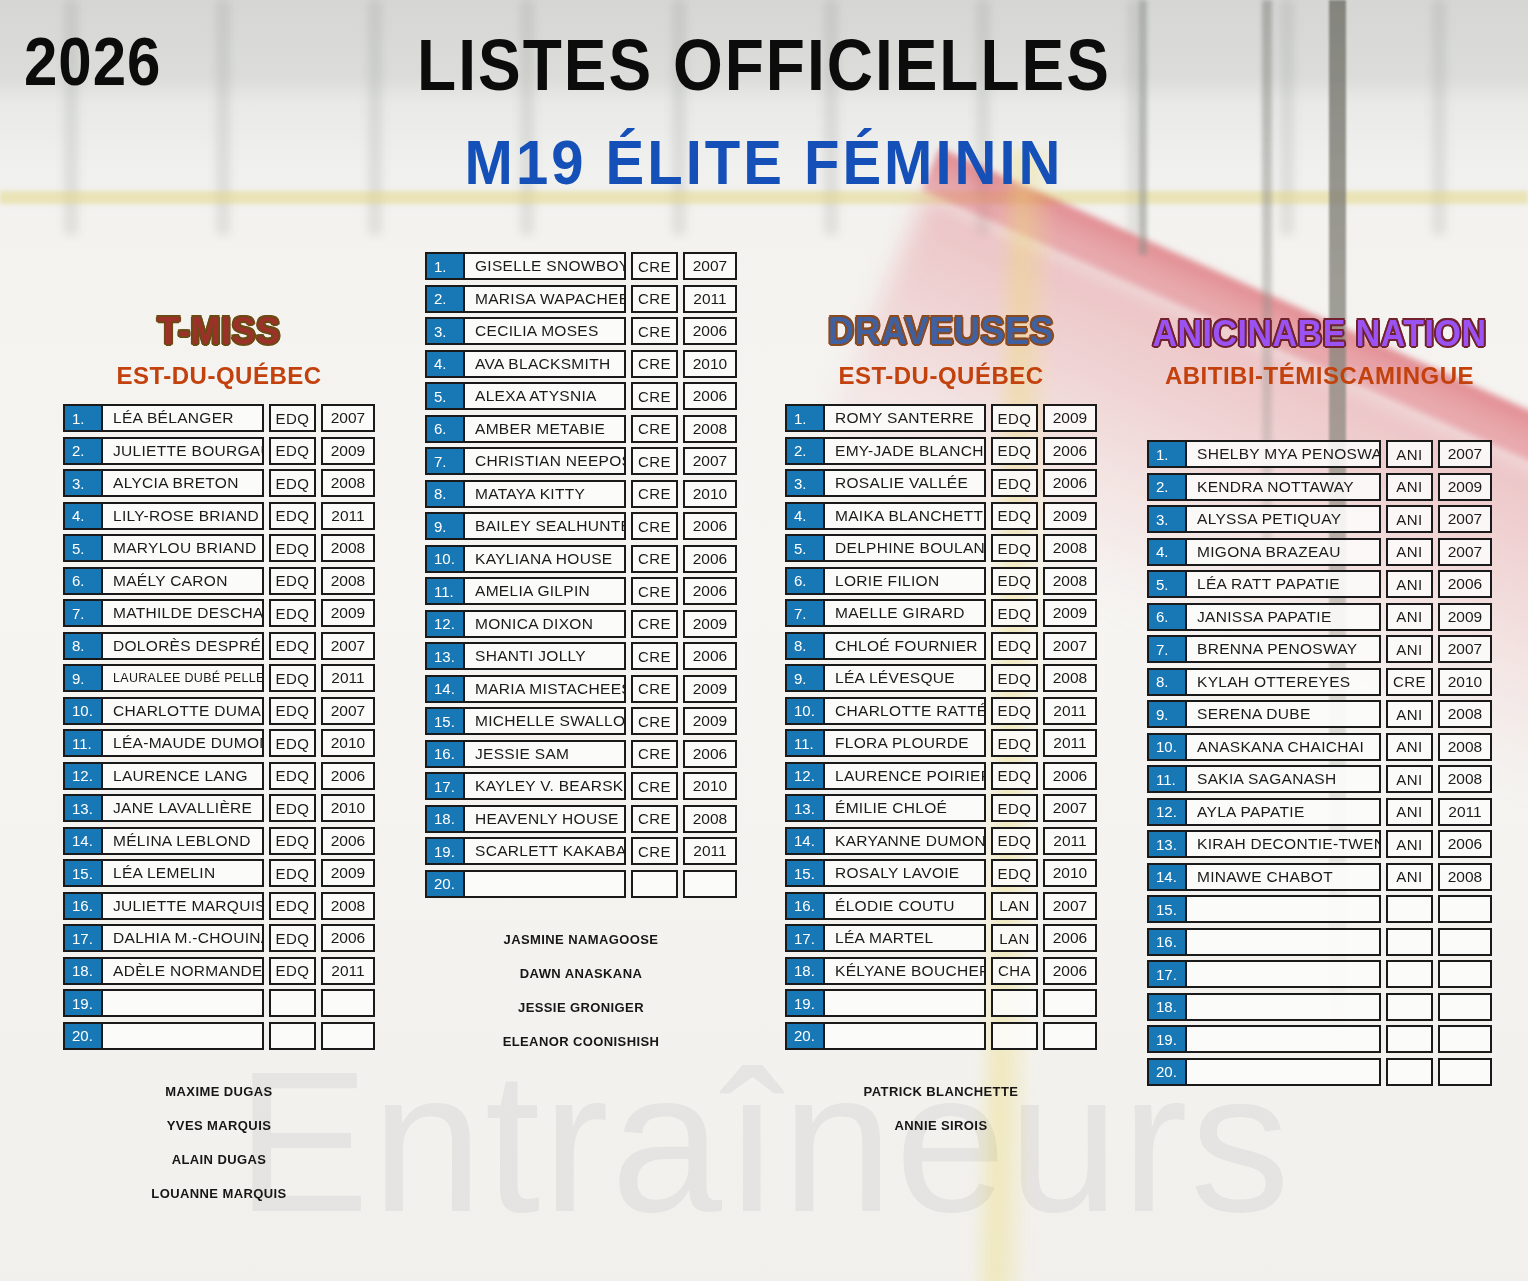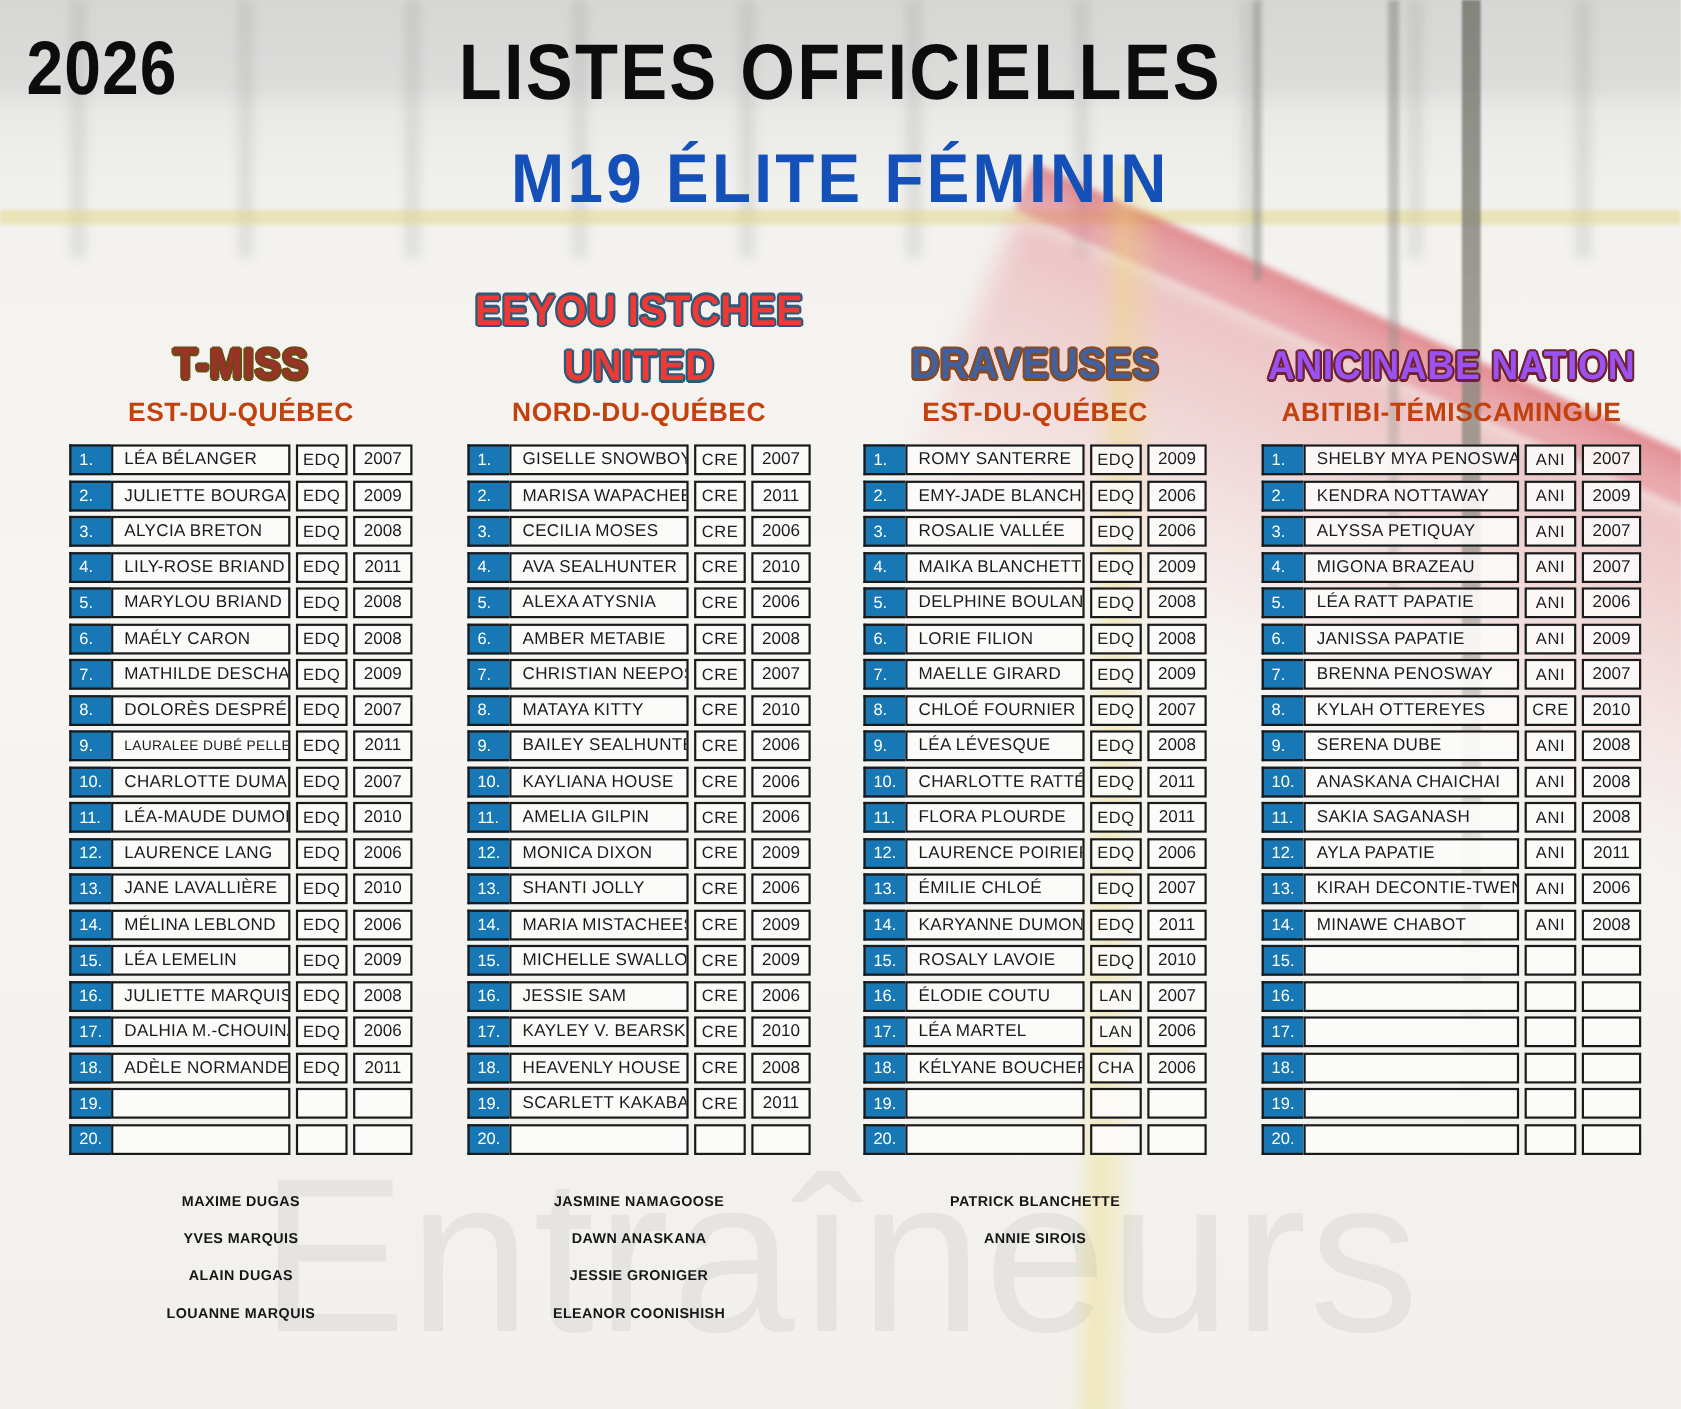--- a/index.html
+++ b/index.html
@@ -34,21 +34,21 @@
     color:var(--ink);transform:scaleY(1.15);transform-origin:top left;}
   .main-title{position:absolute;left:0;right:0;top:24px;z-index:2;text-align:center;
     font-size:64px;font-weight:bold;letter-spacing:2px;color:var(--ink);transform:scaleY(1.12);transform-origin:top center;}
   .sub-title{position:absolute;left:0;right:0;top:126px;z-index:2;text-align:center;
     font-size:58px;font-weight:bold;letter-spacing:3px;color:var(--subtitle-blue);transform:scaleY(1.08);transform-origin:top center;}
   
   .teams{position:absolute;left:63px;top:252px;z-index:2;display:flex;}
   .team-col{width:312px;margin-right:50px;display:flex;flex-direction:column;}
   .team-col:nth-child(2){margin-right:48px;}
   .team-col:nth-child(3){}
-  .team-col:nth-child(4){width:345px;margin-right:0;}
+  .team-col:nth-child(4){width:345px;margin-right:0;gap:36px;}
   .team-head{height:152px;display:flex;flex-direction:column;justify-content:flex-end;align-items:center;text-align:center;}
   .team-name{font-size:36px;font-weight:bold;line-height:1.3;letter-spacing:.5px;transform:scaleY(1.08);}
   .team-col:nth-child(4) .team-name{white-space:nowrap;font-size:34px;}
   .team-region{font-size:24px;color:#c2410c;margin-top:7px;margin-bottom:14px;letter-spacing:.5px;font-weight:bold;}
   
   .prow{display:flex;height:28px;margin-bottom:4.5px;}
   .cell{background:rgba(252,252,251,.88);border:2px solid var(--cell-border);box-sizing:border-box;display:flex;align-items:center;color:#1b1b1b;}
   .c-num{width:38px;background:var(--num-bg);color:var(--num-text);border:2px solid var(--cell-border);border-right:none;
     box-sizing:border-box;display:flex;align-items:center;padding-left:7px;font-size:15px;}
   .c-name{flex:1;padding-left:10px;font-size:15.5px;letter-spacing:.3px;white-space:nowrap;overflow:hidden;}
@@ -210,24 +210,20 @@
       </div>
     <div class="coaches">
         <div class="coach">MAXIME DUGAS</div>
         <div class="coach">YVES MARQUIS</div>
         <div class="coach">ALAIN DUGAS</div>
         <div class="coach">LOUANNE MARQUIS</div>
       </div>
   </div>
 
   <div class="team-col">
-    <div class="team-head">
-      <div class="team-name" style="color: rgb(238, 58, 52); text-shadow: rgb(44, 90, 122) -2px 0px, rgb(44, 90, 122) 2px 0px, rgb(44, 90, 122) 0px -2px, rgb(44, 90, 122) 0px 2px, rgb(44, 90, 122) -1.4px -1.4px, rgb(44, 90, 122) 1.4px -1.4px, rgb(44, 90, 122) -1.4px 1.4px, rgb(44, 90, 122) 1.4px 1.4px;">EEYOU ISTCHEE UNITED</div>
-      <div class="team-region">NORD-DU-QUÉBEC</div>
-    </div>
     <div class="roster">
         <div class="prow">
           <div class="c-num">1.</div>
           <div class="cell c-name">GISELLE SNOWBOY</div>
           <div class="cell c-assoc">CRE</div>
           <div class="cell c-year">2007</div>
         </div>
         <div class="prow">
           <div class="c-num">2.</div>
           <div class="cell c-name">MARISA WAPACHEE</div>
@@ -235,21 +231,21 @@
           <div class="cell c-year">2011</div>
         </div>
         <div class="prow">
           <div class="c-num">3.</div>
           <div class="cell c-name">CECILIA MOSES</div>
           <div class="cell c-assoc">CRE</div>
           <div class="cell c-year">2006</div>
         </div>
         <div class="prow">
           <div class="c-num">4.</div>
-          <div class="cell c-name">AVA SEALHUNTER</div>
+          <div class="cell c-name">AVA BLACKSMITH</div>
           <div class="cell c-assoc">CRE</div>
           <div class="cell c-year">2010</div>
         </div>
         <div class="prow">
           <div class="c-num">5.</div>
           <div class="cell c-name">ALEXA ATYSNIA</div>
           <div class="cell c-assoc">CRE</div>
           <div class="cell c-year">2006</div>
         </div>
         <div class="prow">

